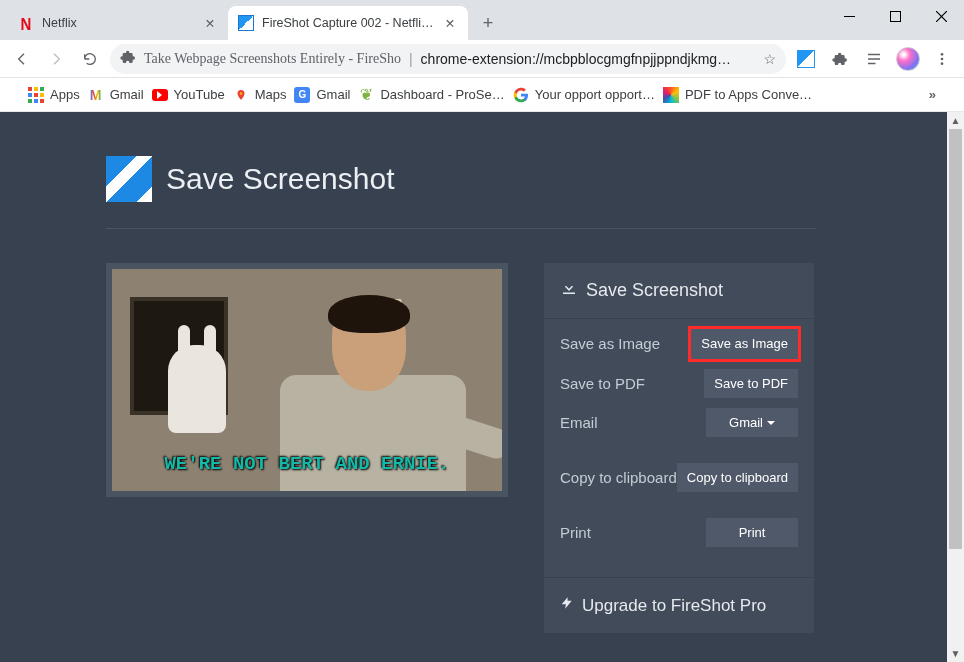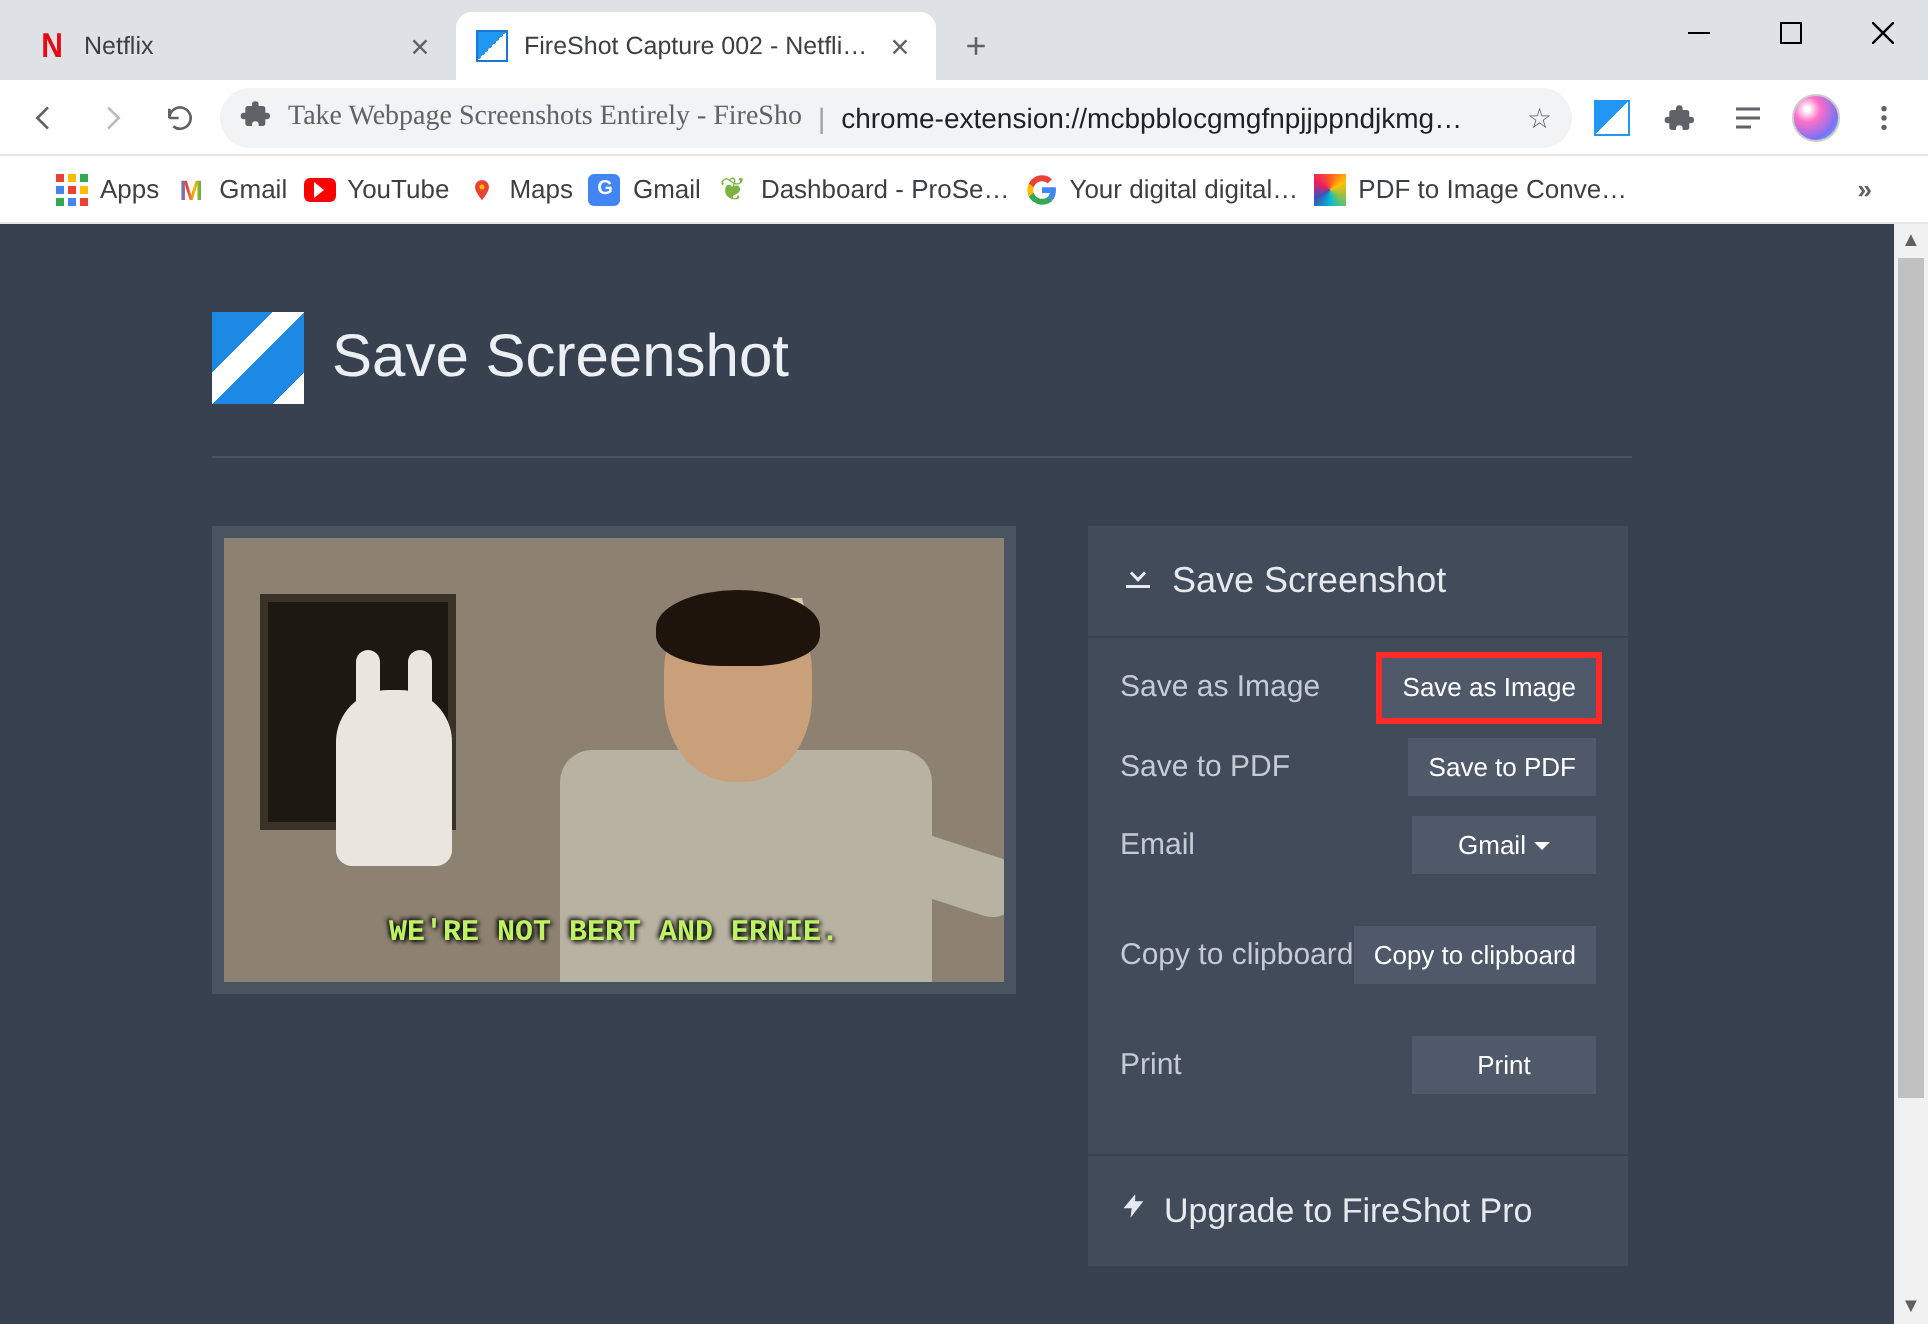--- a/index.html
+++ b/index.html
@@ -65,21 +65,21 @@
   .bunny::before { left:10px;} .bunny::after { right:10px;}
   .lamp { position:absolute; right:90px; top:30px; width:40px; height:60px;}
   .lamp .shade { width:30px; height:24px; background:#d8c9a3; position:absolute; left:5px; top:0; clip-path: polygon(20% 0, 80% 0, 100% 100%, 0 100%);}
   .lamp .arm { position:absolute; left:18px; top:24px; width:4px; height:24px; background:#2b2418;}
   .joey { position:absolute; left:150px; top:30px; width:210px; height:200px;}
   .head { position:absolute; left:70px; top:0; width:74px; height:92px; background:#caa07a; border-radius:40% 40% 46% 46%;}
   .hair { position:absolute; left:66px; top:-4px; width:82px; height:38px; background:#1f140c; border-radius:50% 50% 40% 40%;}
   .torso { position:absolute; left:18px; top:76px; width:186px; height:120px; background:#b8b2a2; border-radius:16px 16px 0 0;}
   .collar { position:absolute; left:80px; top:78px; width:54px; height:32px; background:#b8b2a2; clip-path: polygon(0 0, 100% 0, 50% 100%);}
   .arm-r { position:absolute; right:-40px; top:120px; width:90px; height:30px; background:#b8b2a2; border-radius:14px; transform:rotate(18deg);}
-  .caption { position:absolute; bottom:16px; left:0; right:0; text-align:center; color:#bef264; font-family: "Courier New", monospace; font-size:15px; font-weight:bold; text-shadow: 1px 1px 2px #000, -1px -1px 2px #000;}
+  .caption { position:absolute; bottom:16px; left:0; right:0; text-align:center; color:#14b8a6; font-family: "Courier New", monospace; font-size:19px; font-weight:bold; text-shadow: 1px 1px 2px #000, -1px -1px 2px #000;}
 
   .panel { width:270px; background:#414b5a;}
   .panel-header { padding: 16px 16px; color:#e6e9ed; font-size:18px; display:flex; align-items:center; gap:8px; border-bottom:1px solid #37414f;}
   .panel-body { padding: 10px 16px 4px;}
   .prow { display:flex; align-items:center; justify-content:space-between; padding-bottom: 26px;}
   .prow.tight { padding-bottom: 10px;}
   .prow .lbl { color:#c5cbd4; font-size:15px;}
   .pbtn { min-width:92px; background:#4f5969; color:#fff; font-size:13px; padding:7px 10px; text-align:center; border:none;}
   .pbtn.two-line { line-height:1.2;}
   .pbtn.highlight-wrap { outline: 3px solid #ff2a2a; outline-offset:0;}
@@ -246,27 +246,27 @@
   </div>
   <div class="bk">
     <span class="bk-icon">
         <svg class="svg-i" viewBox="0 0 48 48">
           <path fill="#4285F4" d="M45 24.5c0-1.6-.1-3-.4-4.5H24v8.5h11.8c-.5 2.8-2 5.2-4.4 6.8v5.6h7.1C42.6 37 45 31.3 45 24.5z"></path>
           <path fill="#34A853" d="M24 46c6 0 11-2 14.6-5.3l-7.1-5.6c-2 1.3-4.5 2.1-7.5 2.1-5.8 0-10.7-3.9-12.4-9.1H4.3v5.7C7.9 41 15.4 46 24 46z"></path>
           <path fill="#FBBC05" d="M11.6 28.1c-.5-1.3-.7-2.7-.7-4.1s.3-2.8.7-4.1v-5.7H4.3C2.8 17.3 2 20.6 2 24s.8 6.7 2.3 9.8l7.3-5.7z"></path>
           <path fill="#EA4335" d="M24 10.8c3.3 0 6.2 1.1 8.5 3.3l6.3-6.3C35 4 30 2 24 2 15.4 2 7.9 7 4.3 14.2l7.3 5.7C13.3 14.7 18.2 10.8 24 10.8z"></path>
         </svg>
       </span>
-    <span>Your digital digital…</span>
+    <span>Your opport opport…</span>
   </div>
   <div class="bk">
     <span class="bk-icon">
         <span class="rainbow-sq"></span>
       </span>
-    <span>PDF to Image Conve…</span>
+    <span>PDF to Apps Conve…</span>
   </div>
   <div class="bk-more">»</div>
 </div>
 
 <div class="content-wrap">
   <div class="content">
     <div class="page-header">
       <div class="logo-s"></div>
       <div class="page-title">Save Screenshot</div>
     </div>

